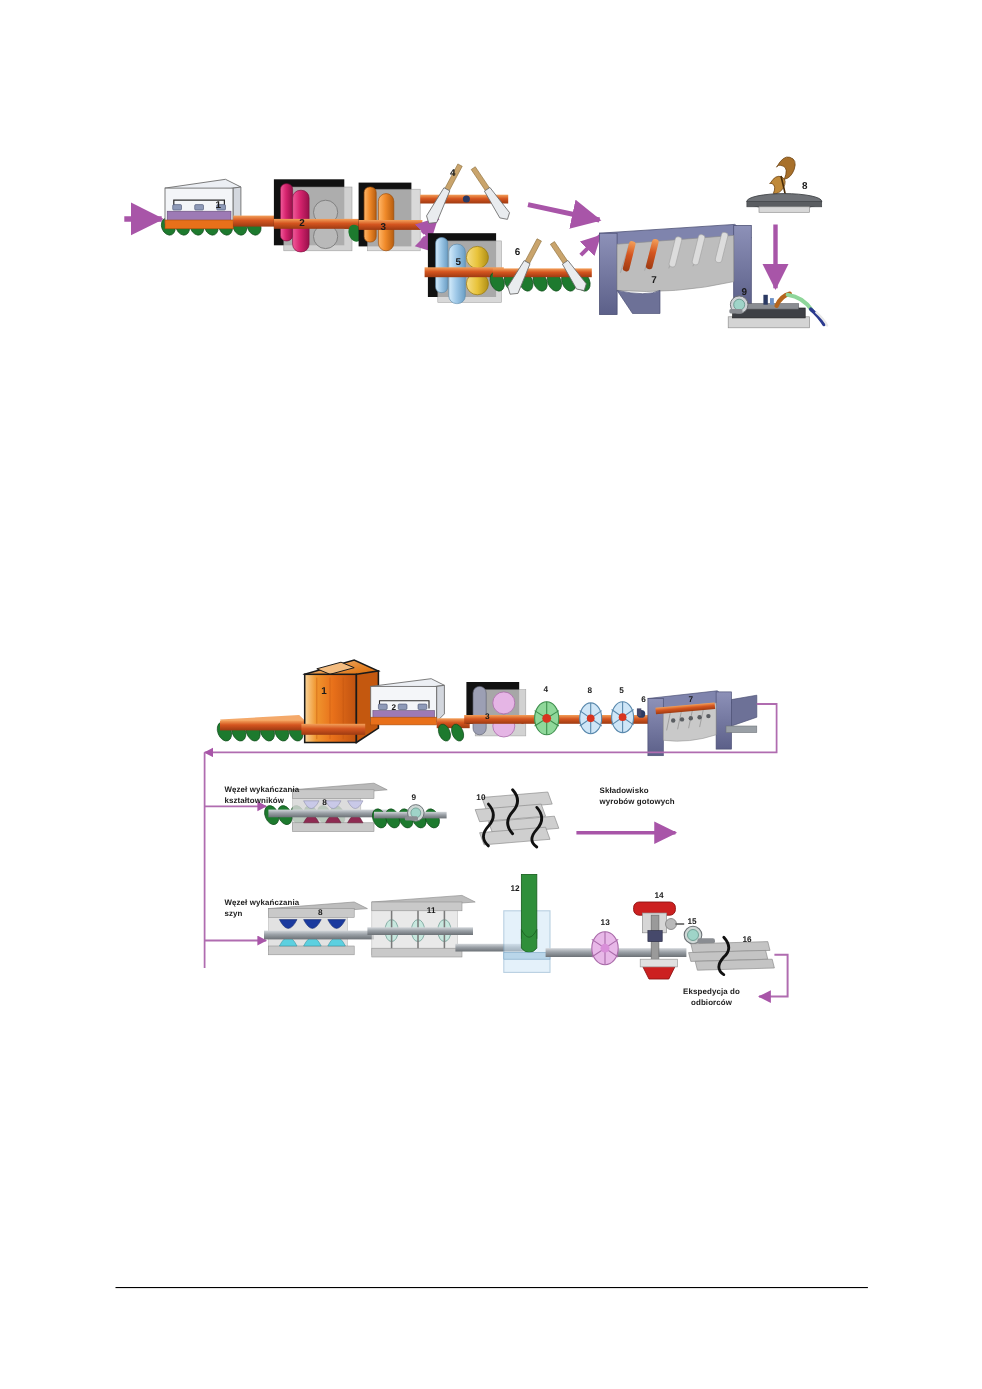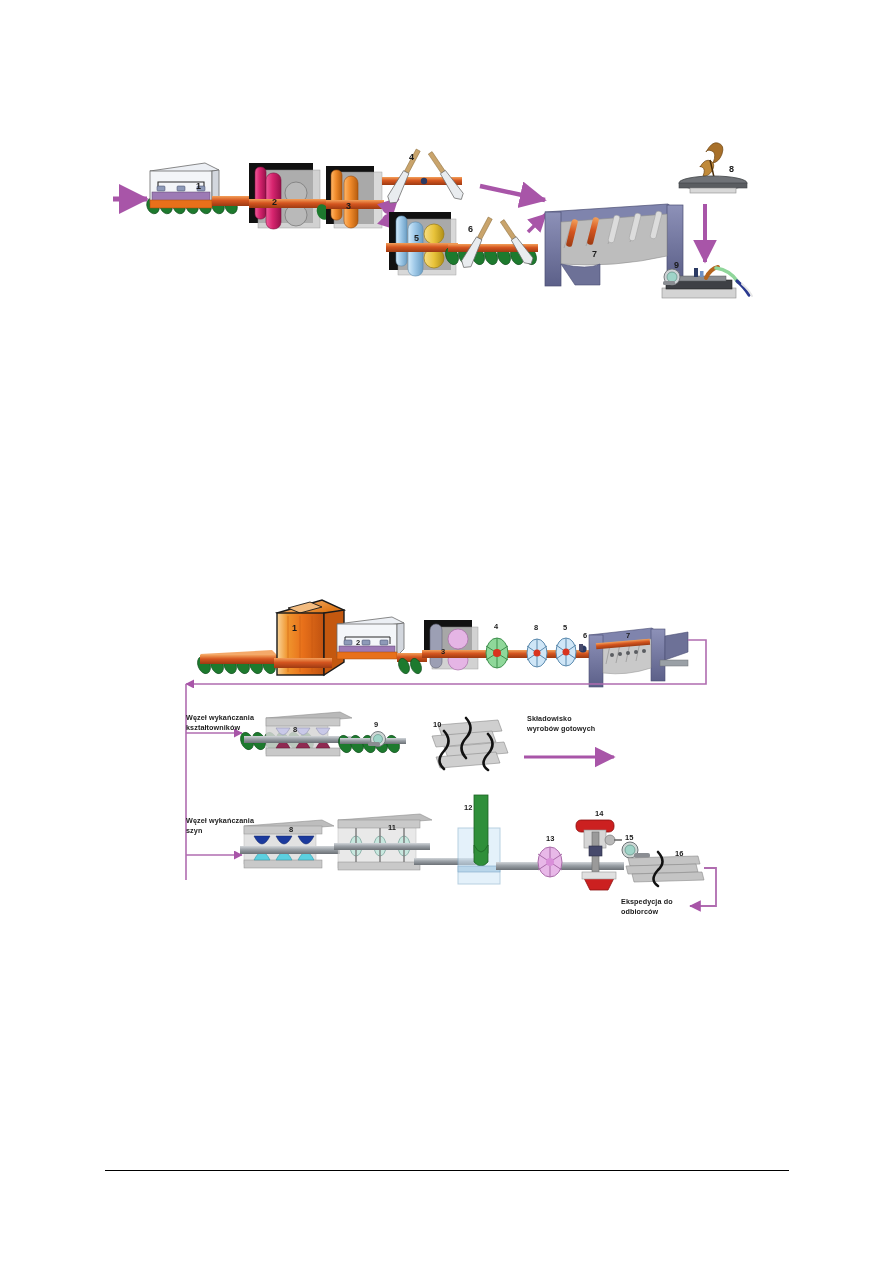--- a/index.html
+++ b/index.html
@@ -42,20 +42,21 @@
   }
   .plabel {
     position: absolute;
     font-family: "Liberation Sans", sans-serif;
     font-size: 7.2px;
     font-weight: bold;
     color: #1b1b1b;
     line-height: 1.45;
     letter-spacing: 0.1px;
     white-space: pre-line;
+    padding-left: 18px;
   }
   .footer-rule {
     position: absolute;
     left: 105px;
     top: 1170px;
     width: 684px;
     height: 0;
     border-top: 1.4px solid #000000;
   }
 </style>
@@ -590,19 +591,19 @@
 
     <div class="plabel" style="left:186px; top:153px;">Węzeł wykańczania
 kształtowników</div>
 
     <div class="plabel" style="left:527px; top:154px;">Składowisko
 wyrobów gotowych</div>
 
     <div class="plabel" style="left:186px; top:256px;">Węzeł wykańczania
 szyn</div>
 
-    <div class="plabel" style="left:621px; top:337px;">Ekspedycja do
+    <div class="plabel" style="left:603px; top:337px;text-align:center;">Ekspedycja do
 odbiorców</div>
   </div>
 
   <div class="footer-rule"></div>
 
 </div>
 
 </body></html>

